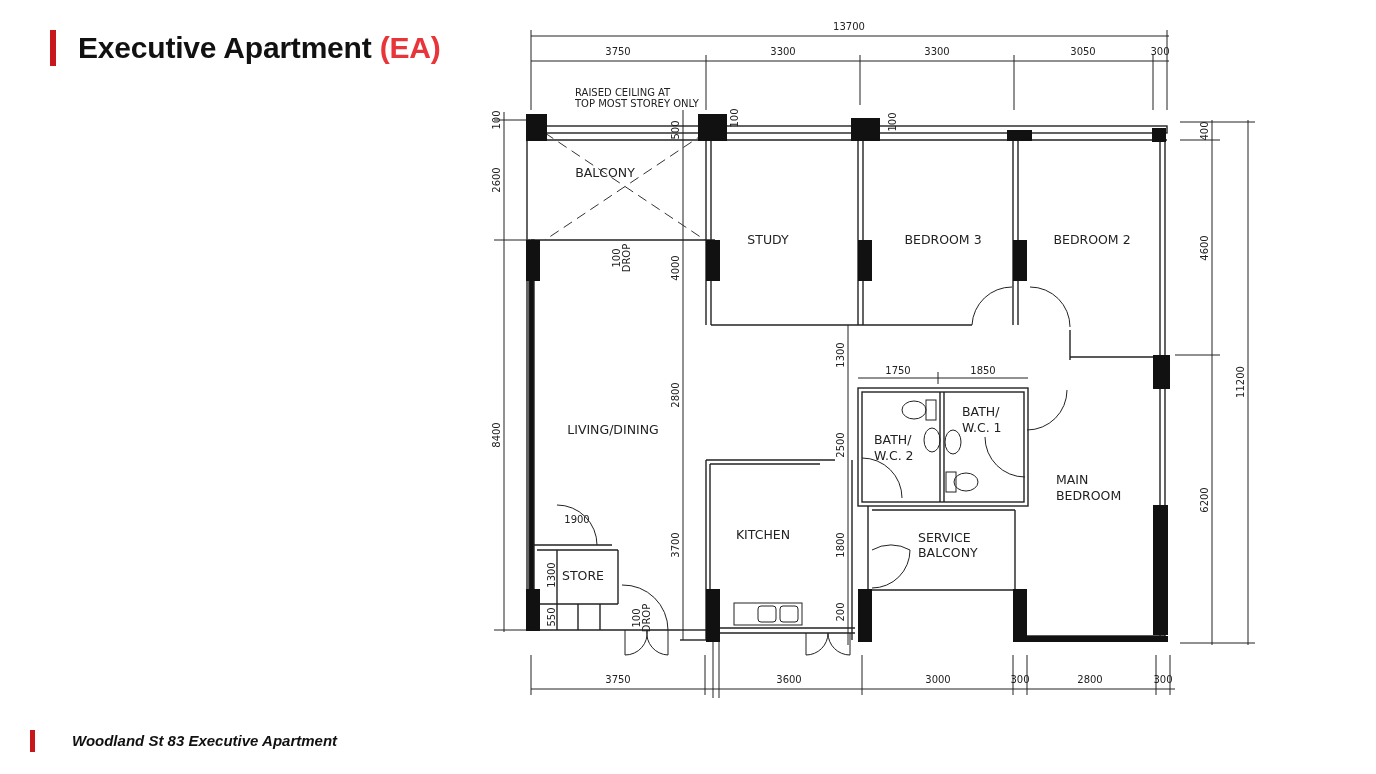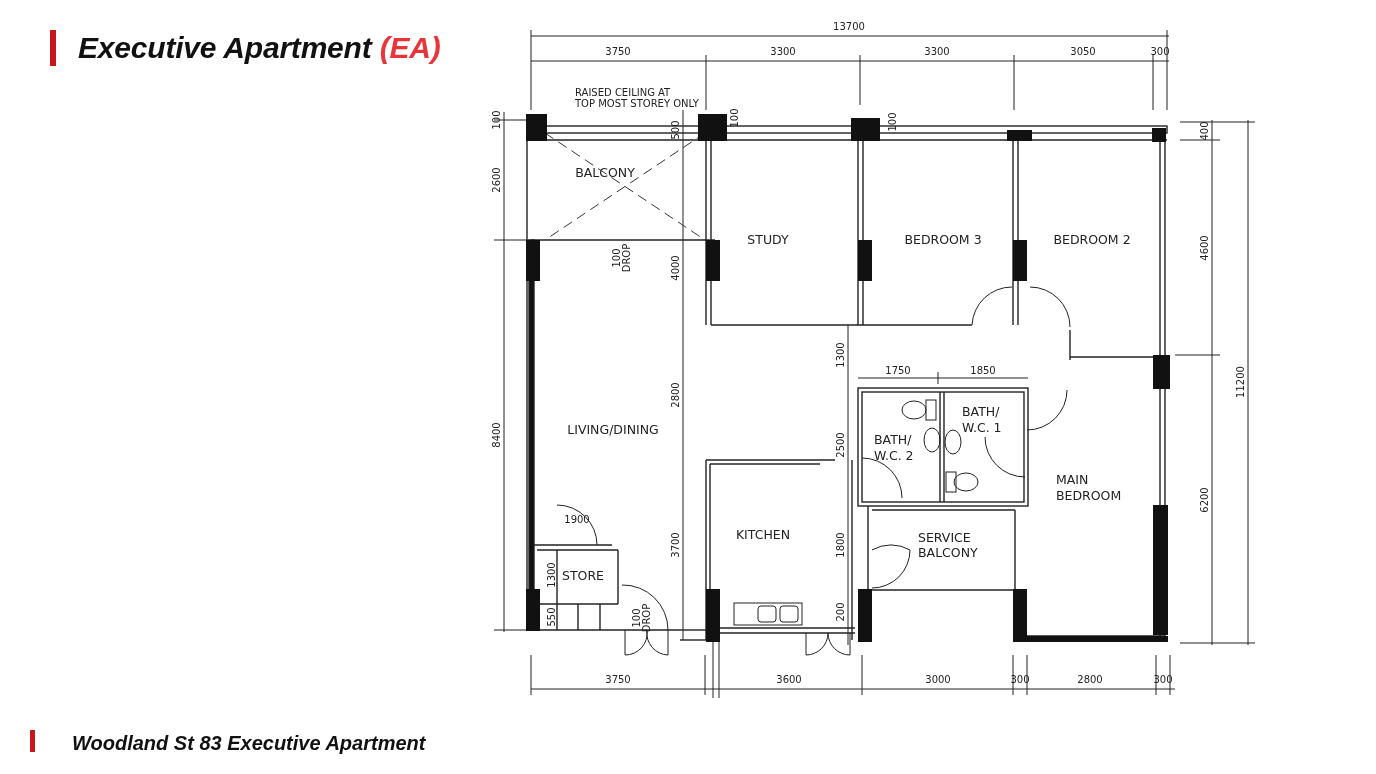--- a/index.html
+++ b/index.html
@@ -1,20 +1,20 @@
 <!DOCTYPE html>
 <html><head>
 <meta charset="utf-8">
 <style>
   html,body{margin:0;padding:0;background:#ffffff;}
   body{width:1376px;height:774px;position:relative;overflow:hidden;font-family:"Liberation Sans",sans-serif;}
   .accent-bar{position:absolute;background:#c8161d;}
-  .title{position:absolute;left:78px;top:26px;font-family:"Liberation Sans",sans-serif;font-weight:bold;font-size:30px;line-height:44px;color:#111;letter-spacing:-0.2px;font-style:italic;}
+  .title{position:absolute;left:78px;top:26px;font-family:"Liberation Sans",sans-serif;font-weight:bold;font-size:30px;line-height:44px;color:#111;letter-spacing:-0.2px;}
   .title .hl{color:#e8353a;}
-  .footer{position:absolute;left:72px;top:732px;font-family:"Liberation Sans",sans-serif;font-weight:bold;font-style:italic;font-size:20px;color:#111;}
+  .footer{position:absolute;left:72px;top:732px;font-family:"Liberation Sans",sans-serif;font-weight:bold;font-style:italic;font-size:15px;color:#111;}
   svg.plan{position:absolute;left:0;top:0;}
   svg.plan text{font-family:"DejaVu Sans",sans-serif;fill:#222;}
   .dim{font-size:10px;}
   .room{font-size:12.5px;}
 </style>
 </head>
 <body>
 
 <div class="accent-bar" style="left:50px;top:30px;width:6px;height:36px;"></div>
 <div class="title">

